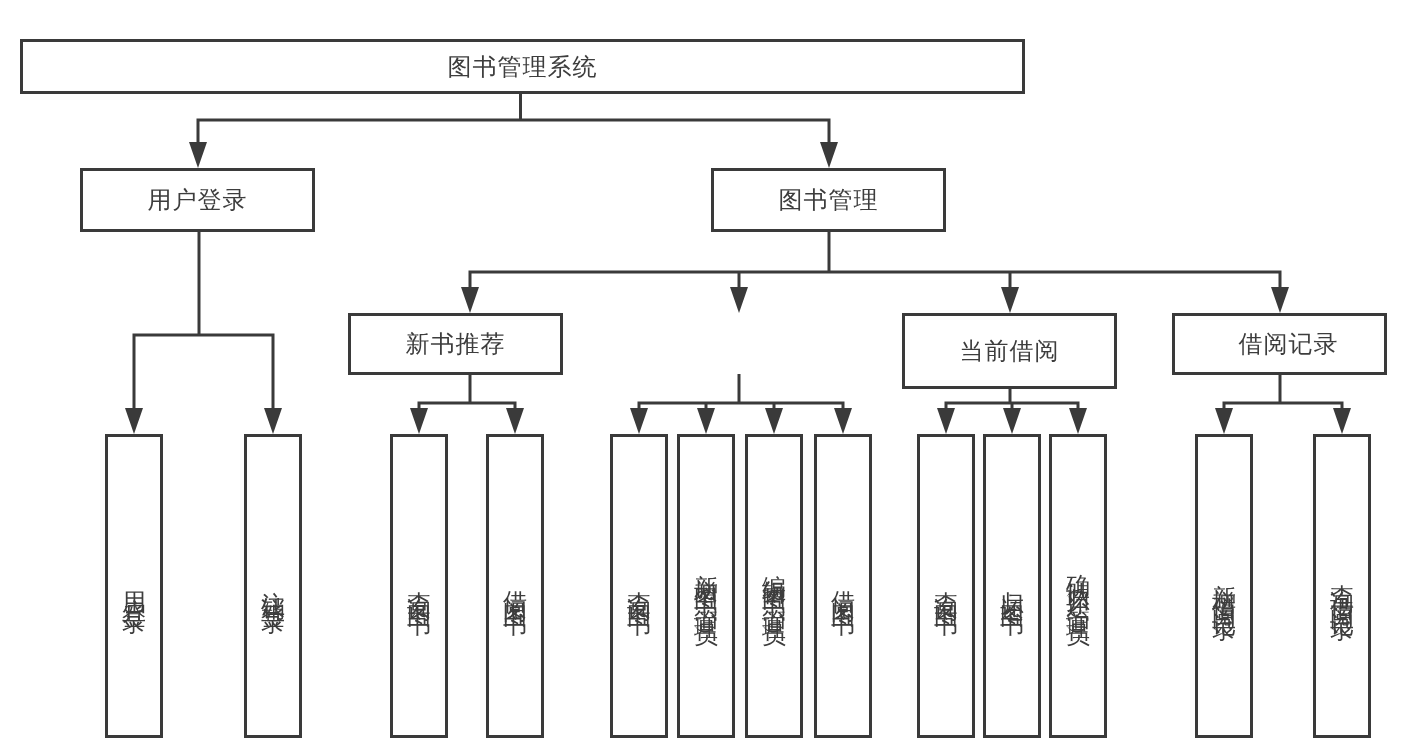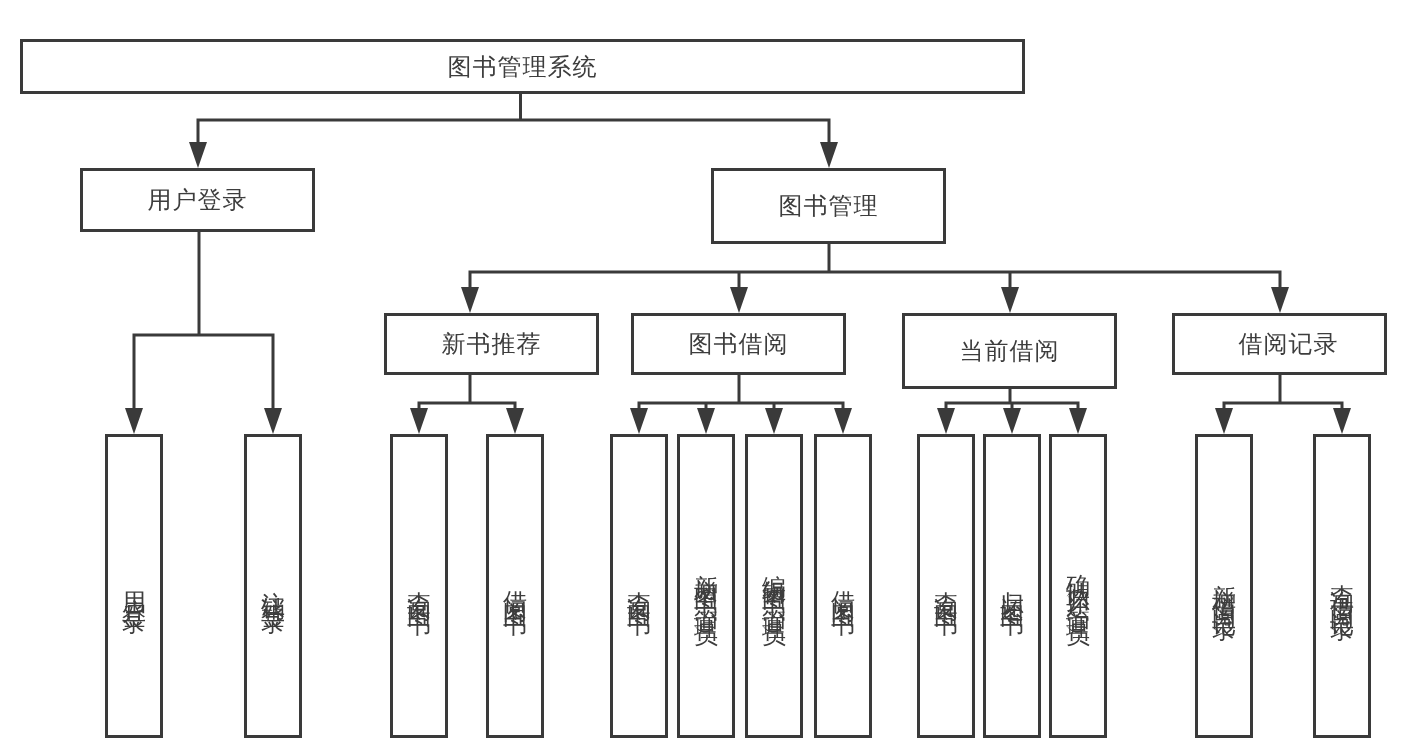--- a/index.html
+++ b/index.html
@@ -68,24 +68,23 @@
 
     <path class="ln" d="M1280 374 V403"></path>
     <path class="ln" d="M1224 410 V403 H1342 V410"></path>
     <path class="arrow" d="M1215 408 L1233 408 L1224 434 Z"></path>
     <path class="arrow" d="M1333 408 L1351 408 L1342 434 Z"></path>
   </svg>
 
   <div class="node h" style="left:20px; top:13px; width:1005px; height:55px;margin-top:26px;">图书管理系统</div>
 
   <div class="node h" style="left:80px; top:168px; width:235px; height:64px;">用户登录</div>
-  <div class="node h" style="left:711px; top:168px; width:235px; height:76px;text-align:center;">图书管理</div>
+  <div class="node h" style="left:711px; top:168px; width:235px; height:64px;text-align:center;">图书管理</div>
 
-  <div class="node h" style="left:384px; top:313px; width:215px; height:62px;">新书推荐</div>
-  <div class="node h" style="left:631px; top:313px; width:215px; height:62px;">图书借阅</div>
+  <div class="node h" style="left:348px; top:313px; width:215px; height:62px;">新书推荐</div>
   <div class="node h" style="left:902px; top:313px; width:215px; height:76px;">当前借阅</div>
   <div class="node h" style="left:1172px; top:313px; width:215px; height:62px;padding-left:18px;">借阅记录</div>
 
   <div class="node v" style="left:105px; top:434px; width:58px; height:304px;">
     <span class="vtext">用户登录</span>
   </div>
   <div class="node v" style="left:244px; top:434px; width:58px; height:304px;">
     <span class="vtext">注销登录</span>
   </div>
 

